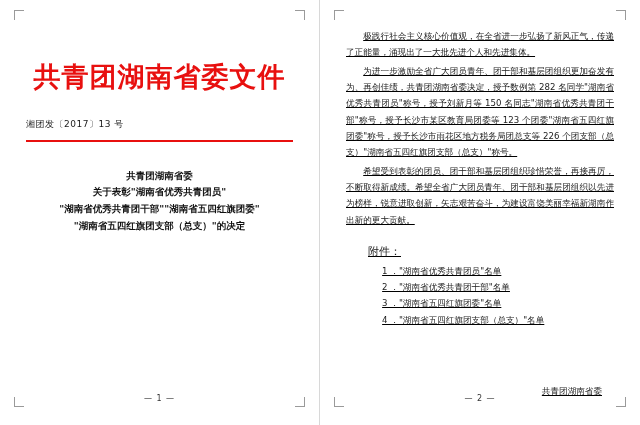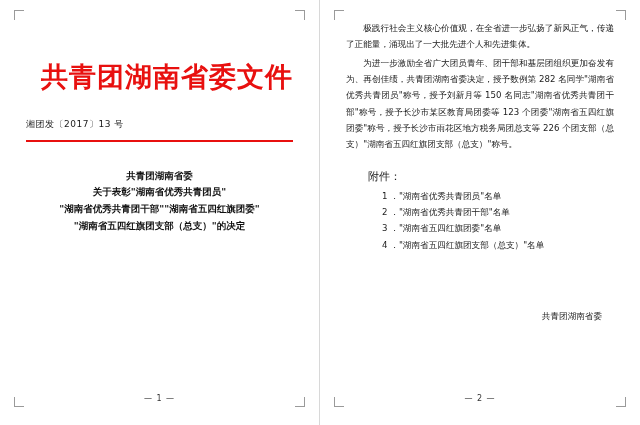--- a/index.html
+++ b/index.html
@@ -57,21 +57,21 @@
   .doc-body {
     position: absolute;
     left: 26px;
     right: 26px;
     top: 20px;
     bottom: 26px;
   }
 
   
   .masthead {
-    text-align: right;
+    text-align: center;
     color: #e8100f;
     font-family: "DejaVu Serif", "Liberation Serif", serif;
     font-weight: bold;
     font-size: 27px;
     letter-spacing: 1px;
     line-height: 1.1;
     margin-top: 42px;
     white-space: nowrap;
   }
   .doc-number {
@@ -103,21 +103,22 @@
     color: #1b1b1b;
     font-size: 8.6px;
     line-height: 1.85;
     text-align: justify;
     text-justify: inter-ideograph;
     text-indent: 2em;
   }
 
   
   .page.right .doc-body {
-    top: 20px;
+    top: 28px;
+    text-decoration: underline;
   }
   .p2-para {
     color: #1b1b1b;
     font-size: 8.6px;
     line-height: 1.9;
     text-align: justify;
     text-justify: inter-ideograph;
     text-indent: 2em;
     margin: 0 0 2px 0;
   }
@@ -188,20 +189,21 @@
 
     <div class="page right">
       <span class="crop tl"></span>
       <span class="crop tr"></span>
       <span class="crop bl"></span>
       <span class="crop br"></span>
 
       <div class="doc-body">
         <p class="p2-para">极践行社会主义核心价值观，在全省进一步弘扬了新风正气，传递了正能量，涌现出了一大批先进个人和先进集体。</p>
         <p class="p2-para">为进一步激励全省广大团员青年、团干部和基层团组织更加奋发有为、再创佳绩，共青团湖南省委决定，授予数例第 282 名同学"湖南省优秀共青团员"称号，授予刘新月等 150 名同志"湖南省优秀共青团干部"称号，授予长沙市某区教育局团委等 123 个团委"湖南省五四红旗团委"称号，授予长沙市雨花区地方税务局团总支等 226 个团支部（总支）"湖南省五四红旗团支部（总支）"称号。</p>
+        <p class="p2-para">希望受到表彰的团员、团干部和基层团组织珍惜荣誉，再接再厉，不断取得新成绩。希望全省广大团员青年、团干部和基层团组织以先进为榜样，锐意进取创新，矢志艰苦奋斗，为建设富饶美丽幸福新湖南作出新的更大贡献。</p>
 
         <div class="attach-head">附件：</div>
         <ul class="attach-list">
           <li>1 ．"湖南省优秀共青团员"名单</li>
           <li>2 ．"湖南省优秀共青团干部"名单</li>
           <li>3 ．"湖南省五四红旗团委"名单</li>
           <li>4 ．"湖南省五四红旗团支部（总支）"名单</li>
         </ul>
 
         <div class="signature">共青团湖南省委</div>

